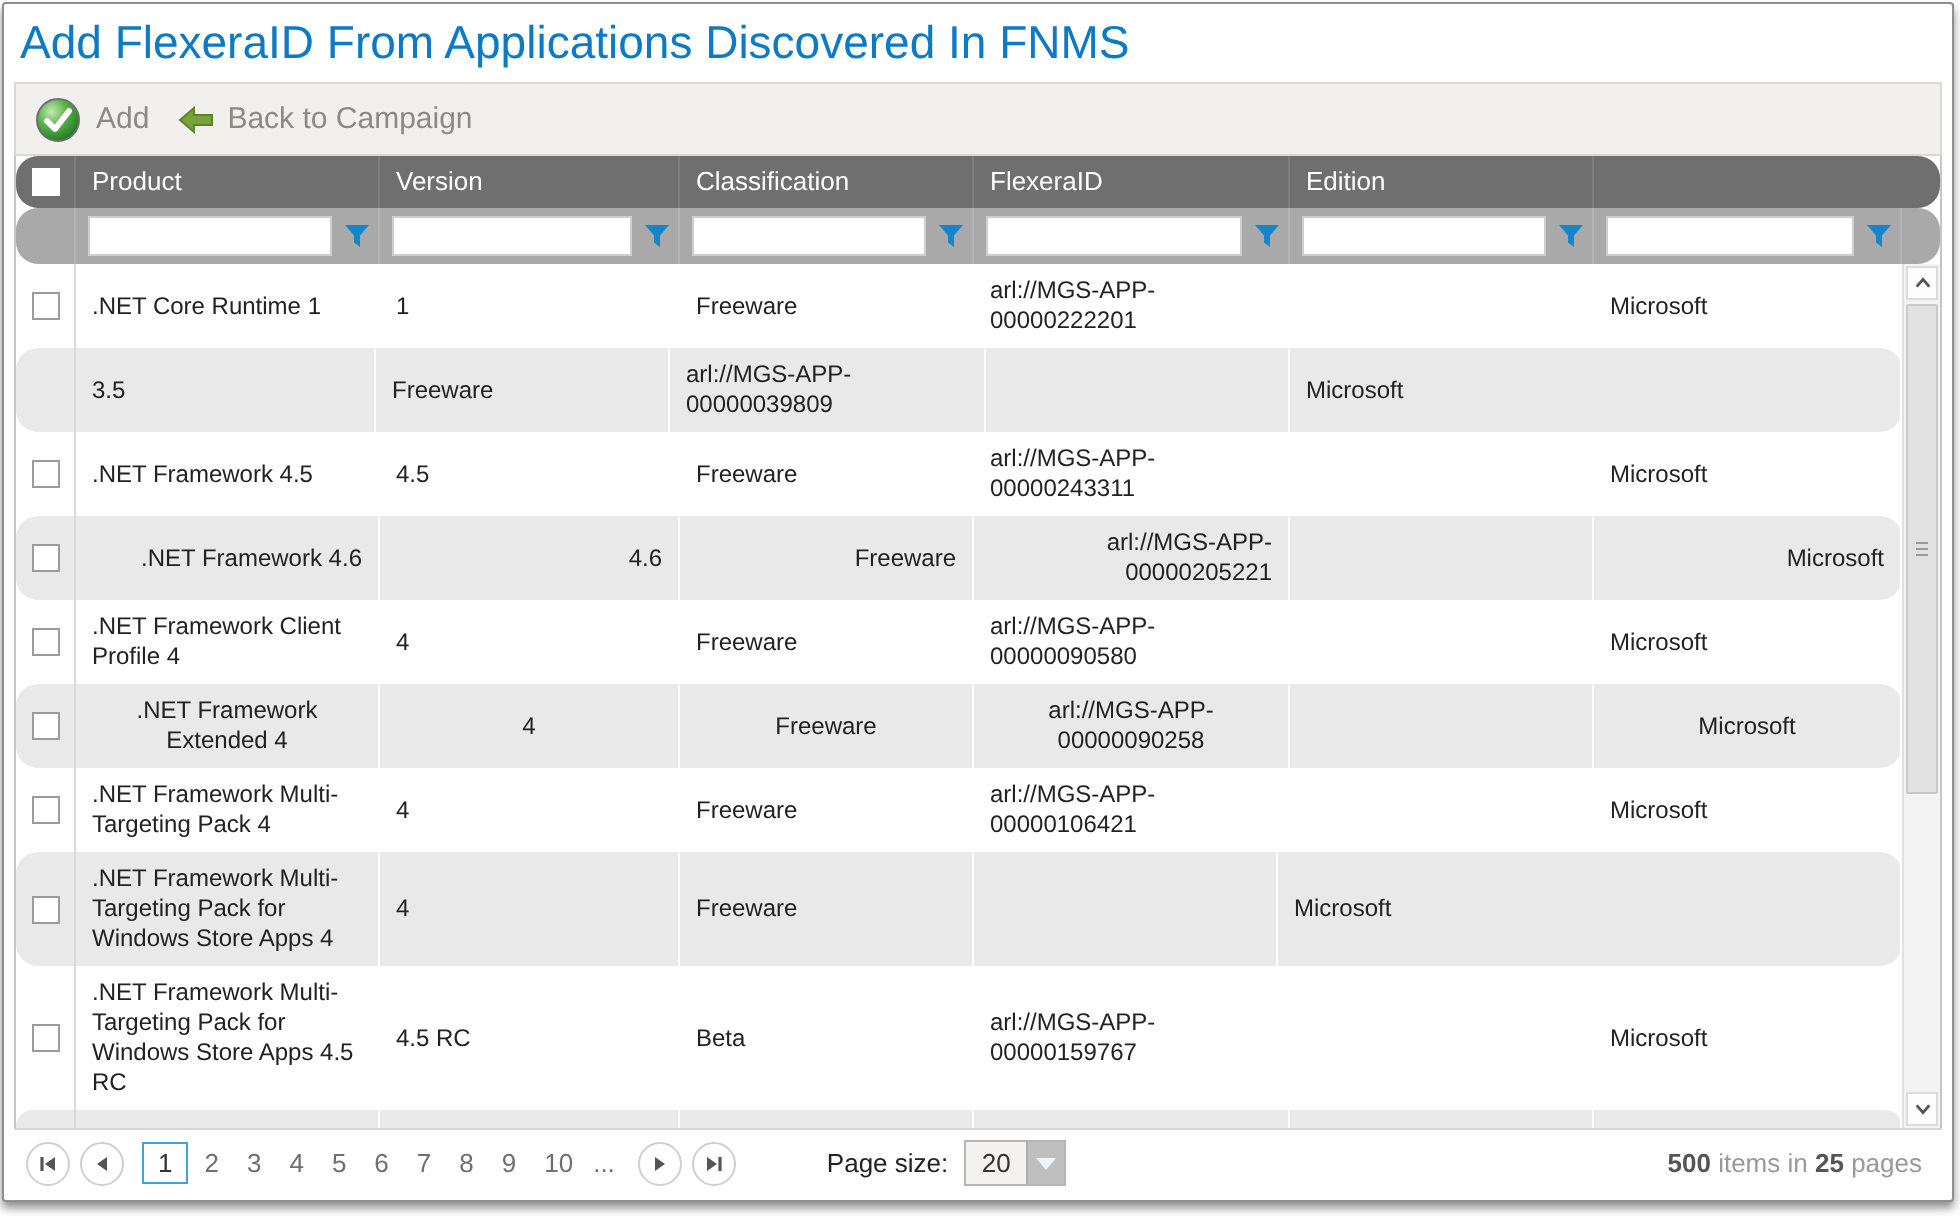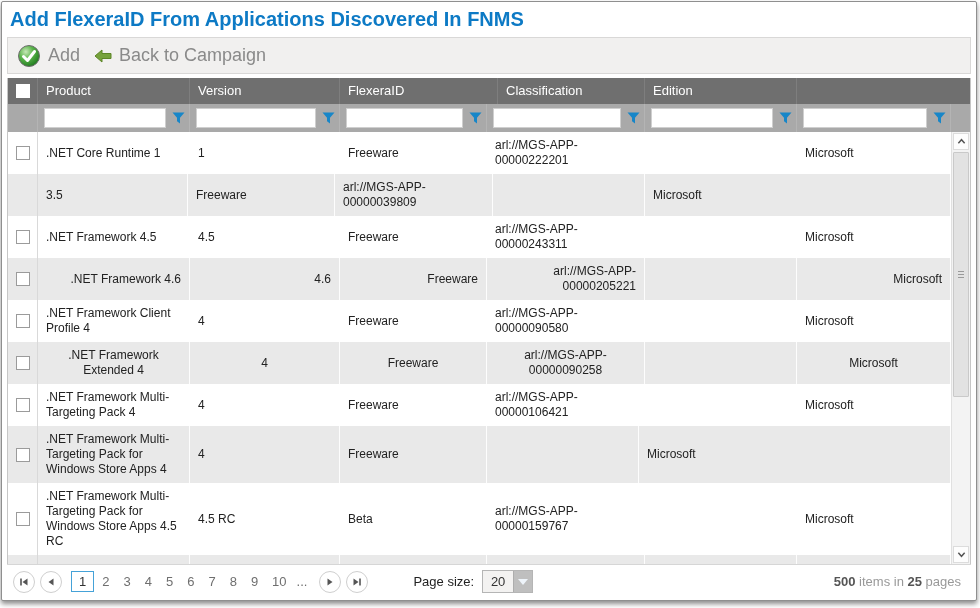--- a/index.html
+++ b/index.html
@@ -4,34 +4,34 @@
 <style>
   * { margin:0; padding:0; box-sizing:border-box; }
   html,body { width:980px; height:608px; background:#fff; font-family:"Liberation Sans", sans-serif; overflow:hidden; }
   .window {
     position:absolute; left:1px; top:1px; width:976px; height:600px;
     background:#fff; border:1px solid #8f8f8f; border-radius:2px;
     box-shadow:0 3px 5px rgba(0,0,0,.45);
   }
   
   .page-title {
-    padding:6px 8px 4px 8px; font-size:20px; font-weight:bold; color:#0d7ac5;
+    padding:6px 8px 4px 8px; font-size:23px; font-weight:normal; color:#0d7ac5;
     white-space:nowrap;
   }
   
   .toolbar {
     margin:2px 5px 3px 5px; height:37px; background:#f1f0ef;
     border:1px solid #d9d8d7; display:flex; align-items:center; padding-left:9px;
   }
-  .tool-btn { display:flex; align-items:center; cursor:pointer; color:#8a8a8a; font-size:18px; }
+  .tool-btn { display:flex; align-items:center; cursor:pointer; color:#8a8a8a; font-size:15px; }
   .tool-btn .lbl { margin-left:7px; }
   .tool-sep { width:14px; }
   
   .grid { position:absolute; left:5px; right:5px; top:76px; bottom:36px; border-left:1px solid #c6c6c6; border-right:1px solid #c6c6c6; }
-  .hdr-row, .flt-row, .g-row { display:flex; }
+  .hdr-row, .flt-row, .g-row { display:flex;border-radius:11px; }
   .hdr-row { background:#6f6f6f; height:26px; }
   .flt-row { background:#a9a9a9; height:28px; }
   .cell { flex:0 0 auto; overflow:hidden; }
   .c0 { width:30px; }  .c1 { width:152px; } .c2 { width:150px; } .c3 { width:147px; }
   .c4 { width:158px; } .c5 { width:152px; } .c6 { flex:1 1 auto; }
   .csb { width:19px; flex:0 0 auto; }
   .hdr-row .cell {
     color:#fff; font-size:13px; line-height:26px; padding-left:8px;
     border-right:1px solid #7e7e7e; cursor:pointer;
   }
@@ -117,22 +117,22 @@
   </div>
 
   <div class="grid">
 
     <div class="hdr-row">
       <div class="cell c0">
         <div class="hdr-chk"></div>
       </div>
       <div class="cell c1">Product</div>
       <div class="cell c2">Version</div>
+      <div class="cell c3">Classification</div>
       <div class="cell c4">FlexeraID</div>
-      <div class="cell c3">Classification</div>
       <div class="cell c5">Edition</div>
       <div class="cell csb" style="border-right:none;"></div>
     </div>
 
     <div class="flt-row">
       <div class="cell c0"></div>
       <div class="cell c1">
         <input class="flt-input" value="" style="">
         <span class="flt-icon">
           <svg width="13" height="12" viewBox="0 0 13 12">

